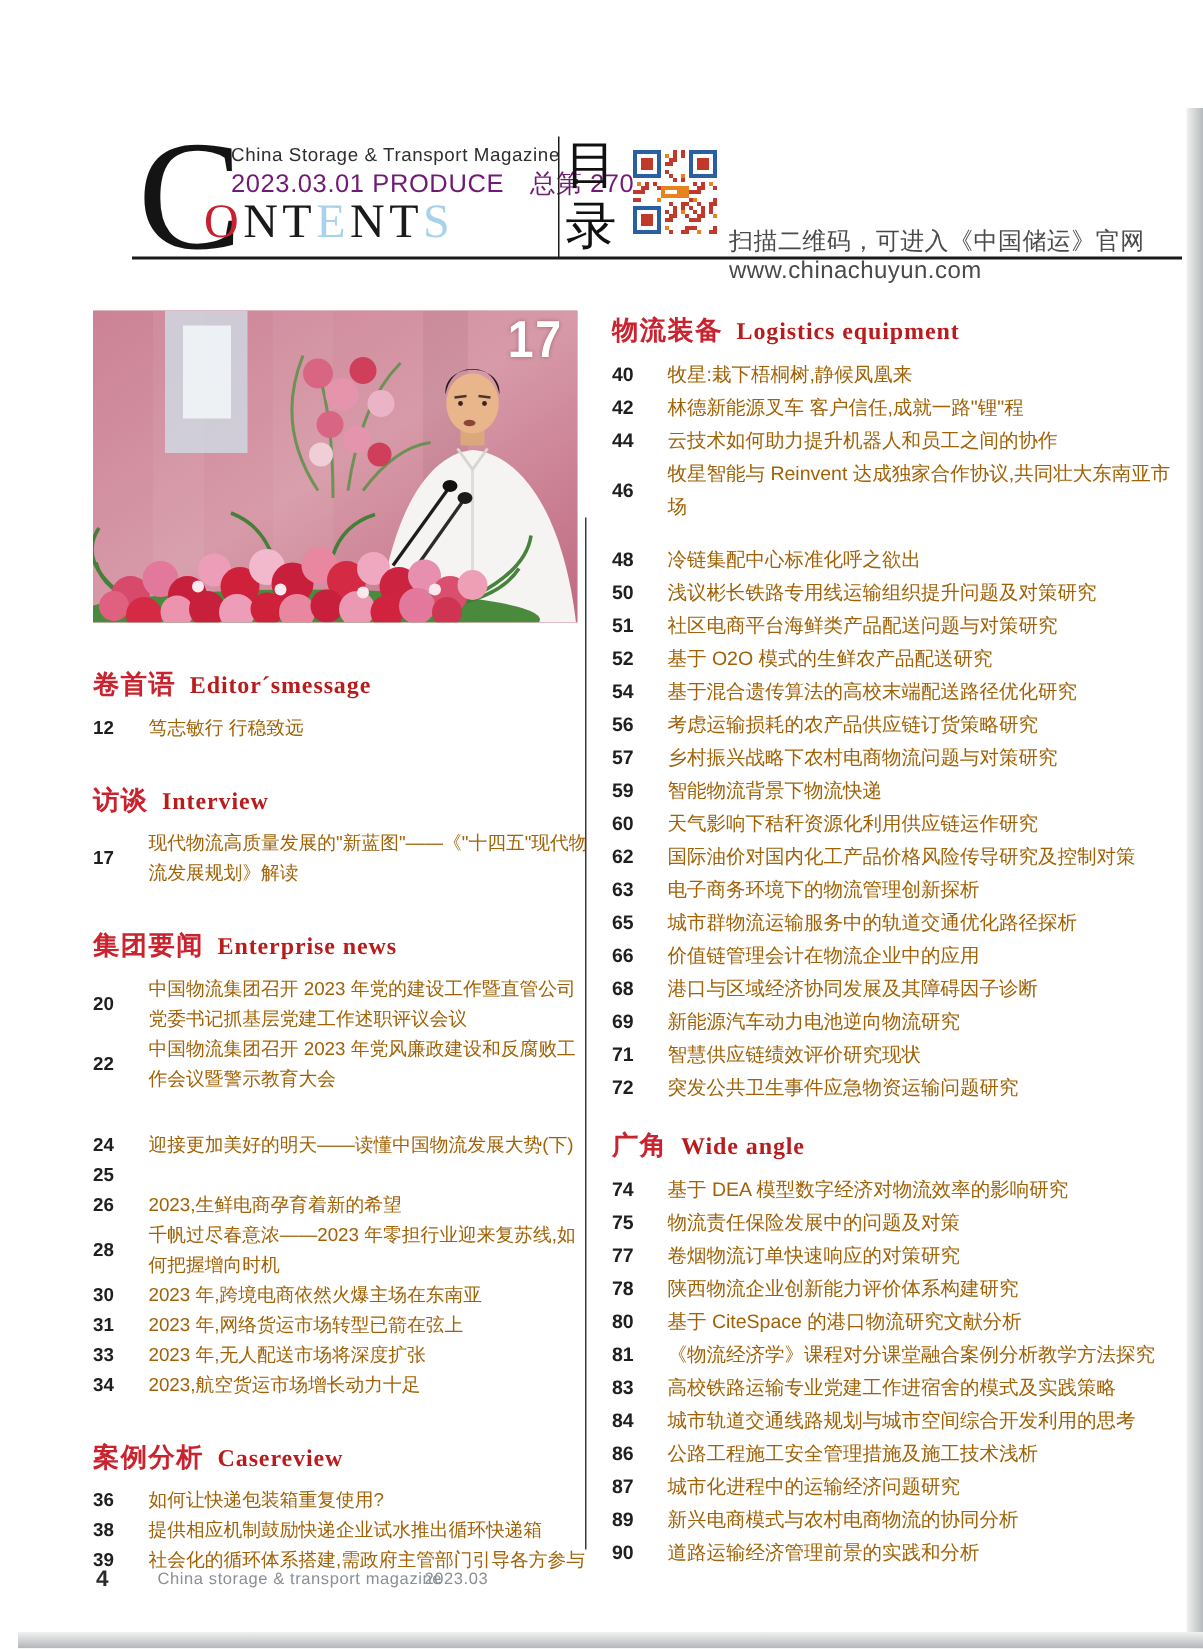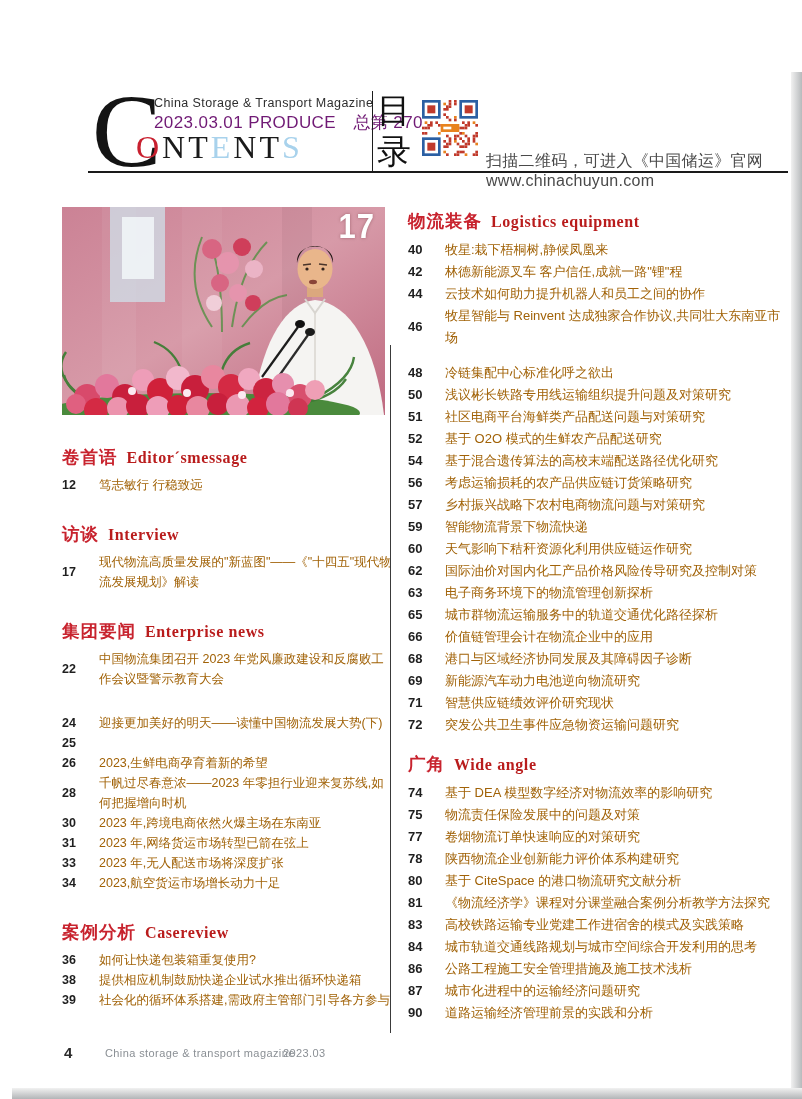--- a/index.html
+++ b/index.html
@@ -266,20 +266,24 @@
       <section class="toc-section">
         <h2 class="sec-head"><span class="sec-zh">访谈</span><span class="sec-en">Interview</span></h2>
         <div class="row">
           <span class="num">17</span>
           <span class="txt">现代物流高质量发展的"新蓝图"——《"十四五"现代物流发展规划》解读</span>
         </div>
       </section>
       <section class="toc-section">
         <h2 class="sec-head"><span class="sec-zh">集团要闻</span><span class="sec-en">Enterprise news</span></h2>
         <div class="row">
+          <span class="num">20</span>
+          <span class="txt">中国物流集团召开 2023 年党的建设工作暨直管公司党委书记抓基层党建工作述职评议会议</span>
+        </div>
+        <div class="row">
           <span class="num">22</span>
           <span class="txt">中国物流集团召开 2023 年党风廉政建设和反腐败工作会议暨警示教育大会</span>
         </div>
       </section>
       <section class="toc-section">
         <div class="row">
           <span class="num">24</span>
           <span class="txt">迎接更加美好的明天——读懂中国物流发展大势(下)</span>
         </div>
         <div class="row">
@@ -451,20 +455,24 @@
           <span class="num">84</span>
           <span class="txt">城市轨道交通线路规划与城市空间综合开发利用的思考</span>
         </div>
         <div class="row">
           <span class="num">86</span>
           <span class="txt">公路工程施工安全管理措施及施工技术浅析</span>
         </div>
         <div class="row">
           <span class="num">87</span>
           <span class="txt">城市化进程中的运输经济问题研究</span>
+        </div>
+        <div class="row">
+          <span class="num">89</span>
+          <span class="txt">新兴电商模式与农村电商物流的协同分析</span>
         </div>
         <div class="row">
           <span class="num">90</span>
           <span class="txt">道路运输经济管理前景的实践和分析</span>
         </div>
       </section>
     </div>
 
   <div class="footer">
     <span class="pg">4</span>

